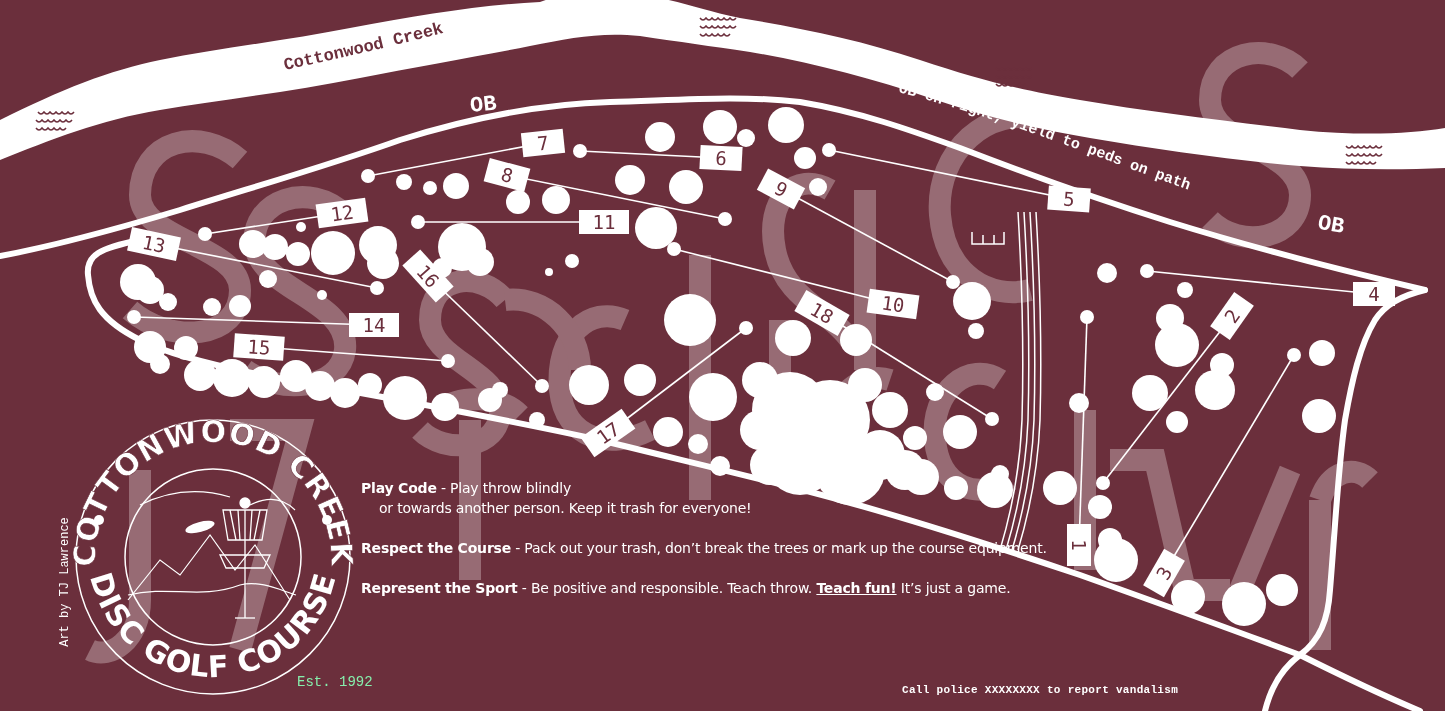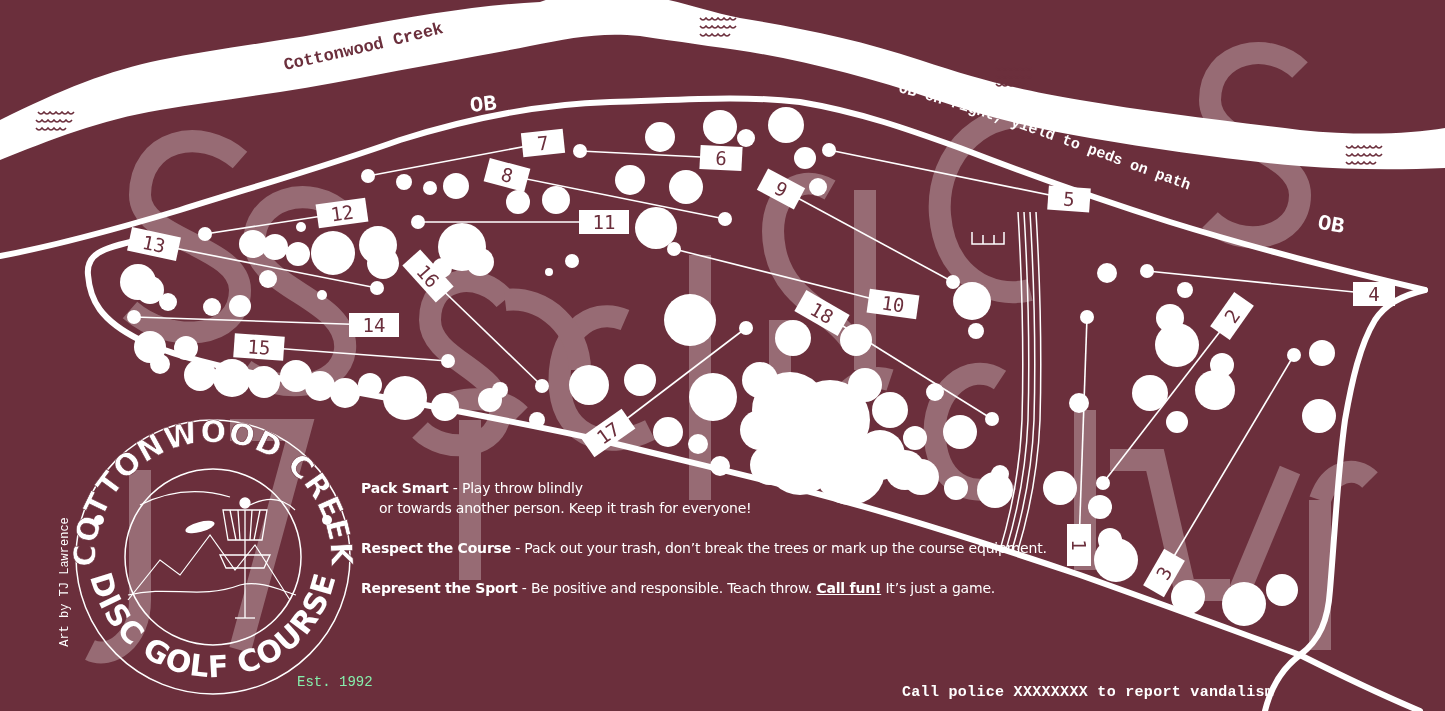--- a/index.html
+++ b/index.html
@@ -7,21 +7,21 @@
   #map{position:absolute;left:0;top:0;width:1445px;height:711px;}
   .mono{font-family:"Liberation Mono","DejaVu Sans Mono",monospace;}
   .tee-label{font-family:"DejaVu Sans Mono","Liberation Mono",monospace;font-size:19px;fill:#6b2f3c;}
   .code{position:absolute;left:361px;top:478px;width:720px;color:#fff;font-family:"DejaVu Sans","Liberation Sans",sans-serif;}
   .code h2{margin:0 0 14px 0;font-size:20px;font-weight:normal;text-decoration:underline;text-underline-offset:4px;letter-spacing:-0.3px;}
   .code p{margin:0 0 20px 0;font-size:14px;line-height:20px;letter-spacing:-0.2px;}
   .code b{font-weight:bold;}
   .code .indent{padding-left:18px;display:block;}
   .code u{font-weight:bold;}
   .est{position:absolute;left:297px;top:674px;color:#86efac;font-size:14px;font-family:"Liberation Mono",monospace;}
-  .police{position:absolute;left:902px;top:684px;color:#fff;font-size:15px;font-weight:bold;font-family:"Liberation Mono",monospace;letter-spacing:0.3px;}
+  .police{position:absolute;left:902px;top:684px;color:#fff;font-size:11px;font-weight:bold;font-family:"Liberation Mono",monospace;letter-spacing:0.3px;}
   .artby{position:absolute;left:22px;top:575px;color:#fff;font-size:12px;font-family:"Liberation Mono",monospace;transform:rotate(-90deg);transform-origin:center;white-space:nowrap;width:140px;margin-left:-27px;text-align:center;}
 </style>
 </head>
 <body>
 
 <svg id="map" viewBox="0 0 1445 711" xmlns="http://www.w3.org/2000/svg">
   <defs>
     <path id="creekTextPath" d="M285,70 C350,56 420,40 482,22"></path>
     <path id="obNotePath" d="M898,92 C960,108 1020,128 1080,150 C1140,172 1200,196 1262,212"></path>
     <path id="logoTopArc" d="M95,560 A118,118 0 0 1 331,560"></path>
@@ -378,24 +378,24 @@
     </g>
     <ellipse cx="200" cy="527" rx="15" ry="5" fill="#ffffff" transform="rotate(-15 200 527)"></ellipse>
   </g>
 </svg>
 
 <div class="artby">Art by TJ Lawrence</div>
 <div class="est">Est. 1992</div>
 
 <div class="code">
   <p>
-    <b>Pack Smart</b><span> - Play throw blindly</span>
+    <b>Play Code</b><span> - Play throw blindly</span>
     <span class="indent">or towards another person. Keep it trash for everyone!</span>
   </p>
   <p>
     <b>Respect the Course</b><span> - Pack out your trash, don’t break the trees or mark up the course equipment.</span>
   </p>
   <p>
-    <b>Represent the Sport</b><span> - Be positive and responsible. Teach throw. </span><u>Call fun!</u><span> It’s just a game.</span>
+    <b>Represent the Sport</b><span> - Be positive and responsible. Teach throw. </span><u>Teach fun!</u><span> It’s just a game.</span>
   </p>
 </div>
 
 <div class="police">Call police XXXXXXXX to report vandalism</div>
 
 </body></html>

